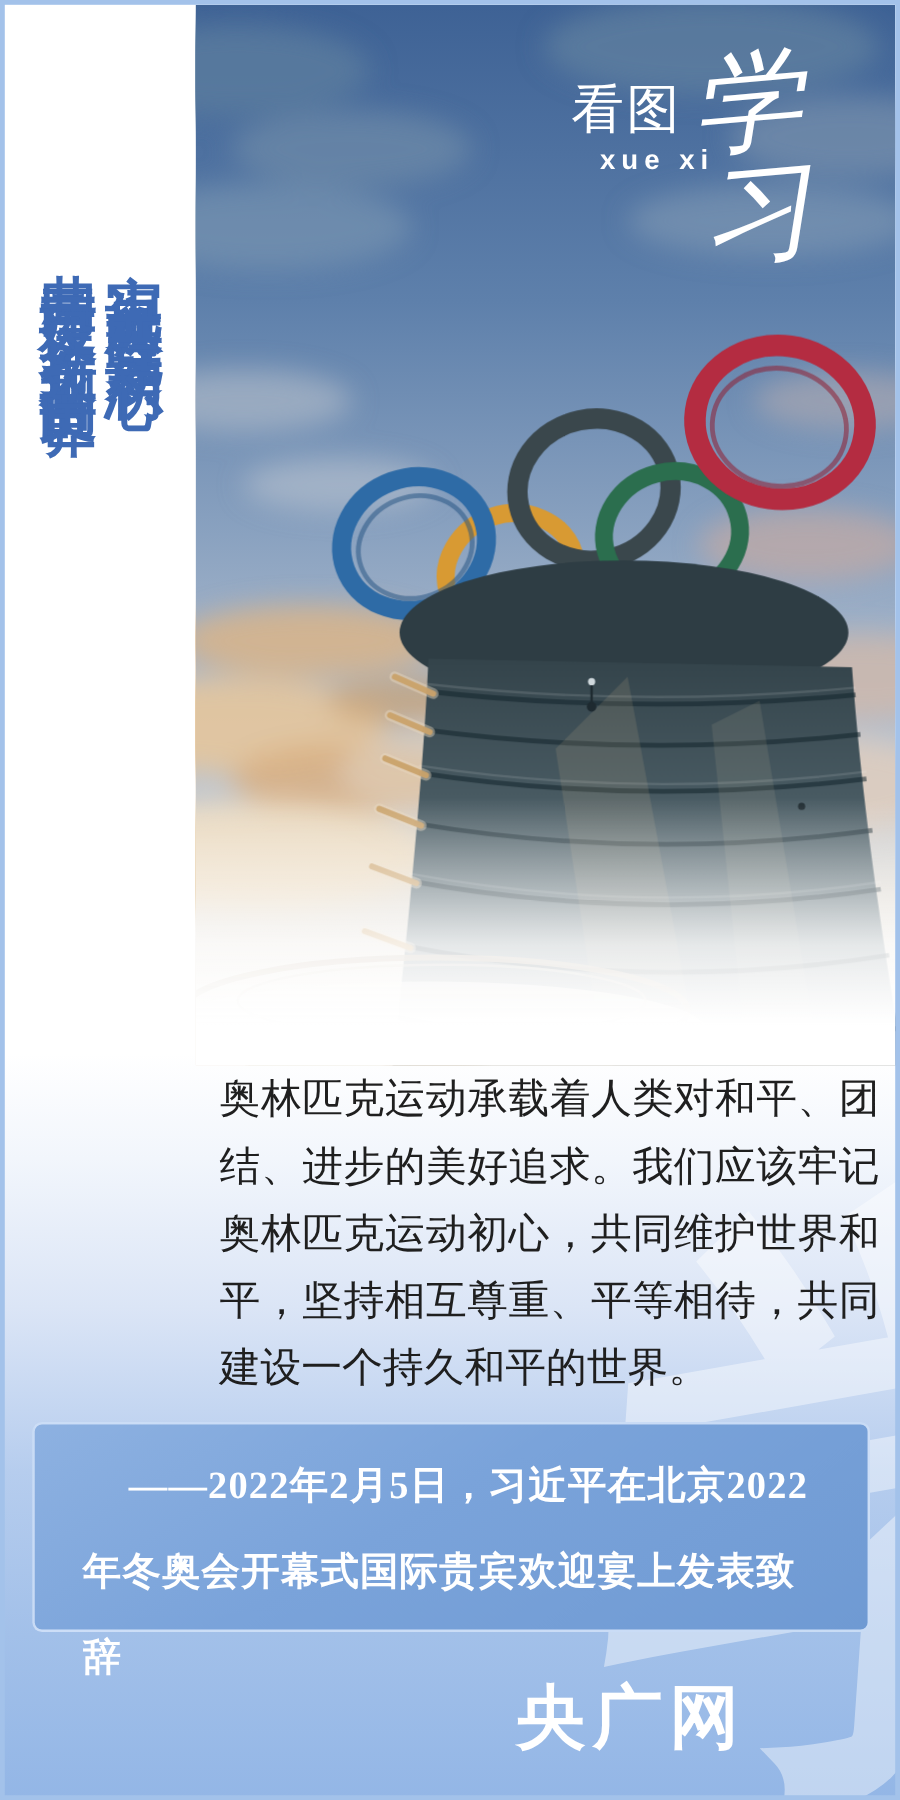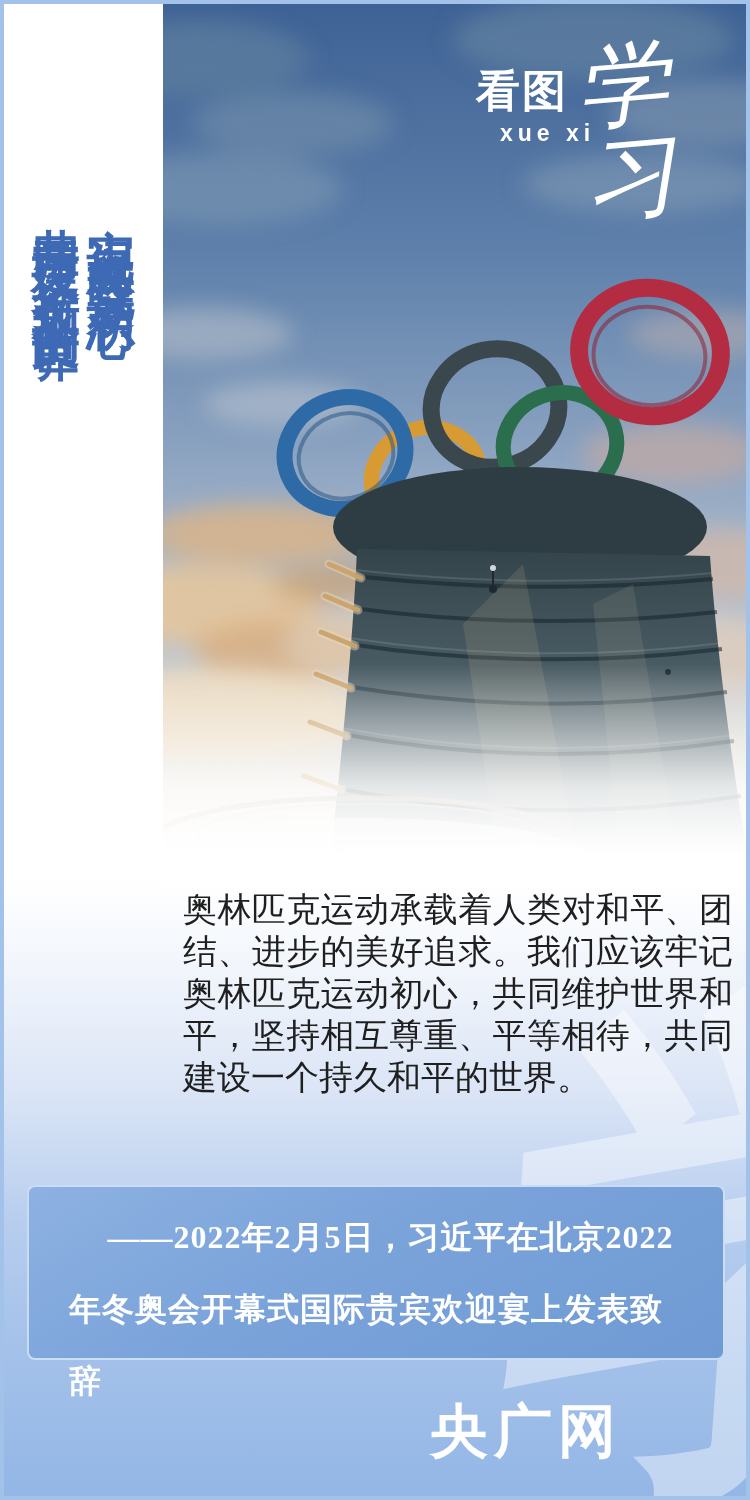--- a/index.html
+++ b/index.html
@@ -24,21 +24,21 @@
     font-family:"DejaVu Serif",serif;user-select:none;
   }
 
   
   .photo{position:absolute;left:163px;top:4px;width:583px;height:884px;z-index:3;}
   .photo svg{display:block;width:583px;height:884px;}
 
   
   .logo{position:absolute;left:462px;top:50px;width:286px;height:122px;z-index:10;color:#ffffff;}
   .logo-bold{
-    position:absolute;left:14px;top:12px;font-size:44px;font-weight:700;letter-spacing:2px;
+    position:absolute;left:14px;top:12px;font-size:44px;font-weight:400;letter-spacing:2px;
     font-family:"Liberation Sans","DejaVu Sans",sans-serif;
   }
   .logo-pinyin{
     position:absolute;left:26px;top:70px;font-size:23px;font-weight:700;letter-spacing:5px;
     font-family:"Liberation Sans","DejaVu Sans",sans-serif;
     margin-left:12px;
   }
   .logo-script{
     position:absolute;left:118px;top:-14px;font-size:92px;line-height:1;
     font-style:italic;transform:rotate(-5deg);font-family:"DejaVu Serif",serif;
@@ -50,21 +50,21 @@
     writing-mode:vertical-rl;text-orientation:upright;
     font-size:48px;font-weight:700;letter-spacing:9px;line-height:50px;
     color:#3e6ab5;white-space:nowrap;
   }
   .col1{left:86px;}
   .col2{left:31px;}
 
   
   .body-text{
     position:absolute;left:183px;top:889px;width:550px;z-index:5;
-    font-size:34px;line-height:42px;color:#1f1f1f;letter-spacing:0;
+    font-size:34px;line-height:56px;color:#1f1f1f;letter-spacing:0;
     text-align:justify;
   }
 
   
   .attr-panel{
     position:absolute;left:27px;top:1185px;width:698px;height:175px;z-index:6;
     box-sizing:border-box;border-radius:8px;
     background:linear-gradient(150deg,#8db1e1 0%,#7aa3da 45%,#6f9ad3 100%);
     border:2px solid rgba(216,230,250,0.85);
   }

